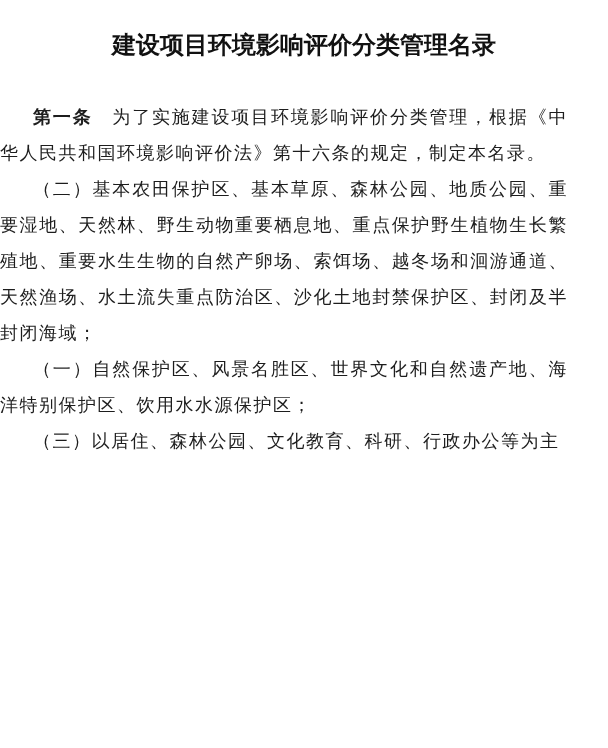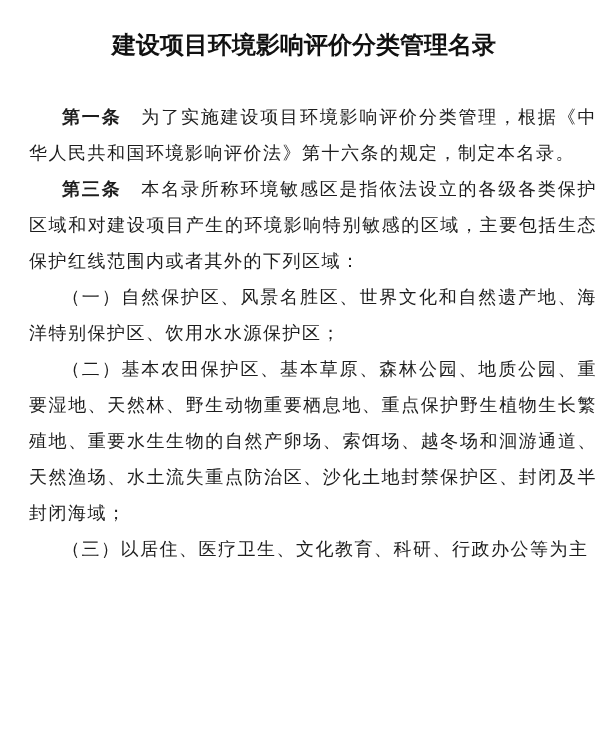--- a/index.html
+++ b/index.html
@@ -26,21 +26,20 @@
     font-size: 24px;
     line-height: 36px;
     font-weight: bold;
     text-align: center;
     letter-spacing: 0;
     color: #111111;
     white-space: nowrap;
   }
   .doc-content {
     margin-top: 36px;
-    padding-left: 29px;
     width: 568px;
   }
   .para {
     margin: 0;
     padding: 0;
     font-size: 18px;
     letter-spacing: 1.5px;
     line-height: 36px;
     text-align: justify;
     text-justify: inter-character;
@@ -58,23 +57,22 @@
 <div class="page">
 
   <h1 class="doc-title">建设项目环境影响评价分类管理名录</h1>
 
   <div class="doc-content">
 
     <p class="para"><span class="lead">第一条</span><span>　为了实施建设项目环境影响评价分类管理，根据《中华人民共和国环境影响评价法》第十六条的规定，制定本名录。</span></p>
 
 
 
-    <p class="para"><span class="lead">第三条</span><span>　本名录所称环境敏感区是指依法设立的各级各类保护区域和对建设项目产生的环境影响特别敏感的区域，主要包括生态保护红线范围内或者其外的下列区域：</span></p>
+
+    <p class="para"><span class="lead"></span><span>（二）基本农田保护区、基本草原、森林公园、地质公园、重要湿地、天然林、野生动物重要栖息地、重点保护野生植物生长繁殖地、重要水生生物的自然产卵场、索饵场、越冬场和洄游通道、天然渔场、水土流失重点防治区、沙化土地封禁保护区、封闭及半封闭海域；</span></p>
 
     <p class="para"><span class="lead"></span><span>（一）自然保护区、风景名胜区、世界文化和自然遗产地、海洋特别保护区、饮用水水源保护区；</span></p>
 
-    <p class="para"><span class="lead"></span><span>（二）基本农田保护区、基本草原、森林公园、地质公园、重要湿地、天然林、野生动物重要栖息地、重点保护野生植物生长繁殖地、重要水生生物的自然产卵场、索饵场、越冬场和洄游通道、天然渔场、水土流失重点防治区、沙化土地封禁保护区、封闭及半封闭海域；</span></p>
-
-    <p class="para"><span class="lead"></span><span>（三）以居住、医疗卫生、文化教育、科研、行政办公等为主</span></p>
+    <p class="para"><span class="lead"></span><span>（三）以居住、森林公园、文化教育、科研、行政办公等为主</span></p>
 
   </div>
 
 </div>
 
 </body></html>

